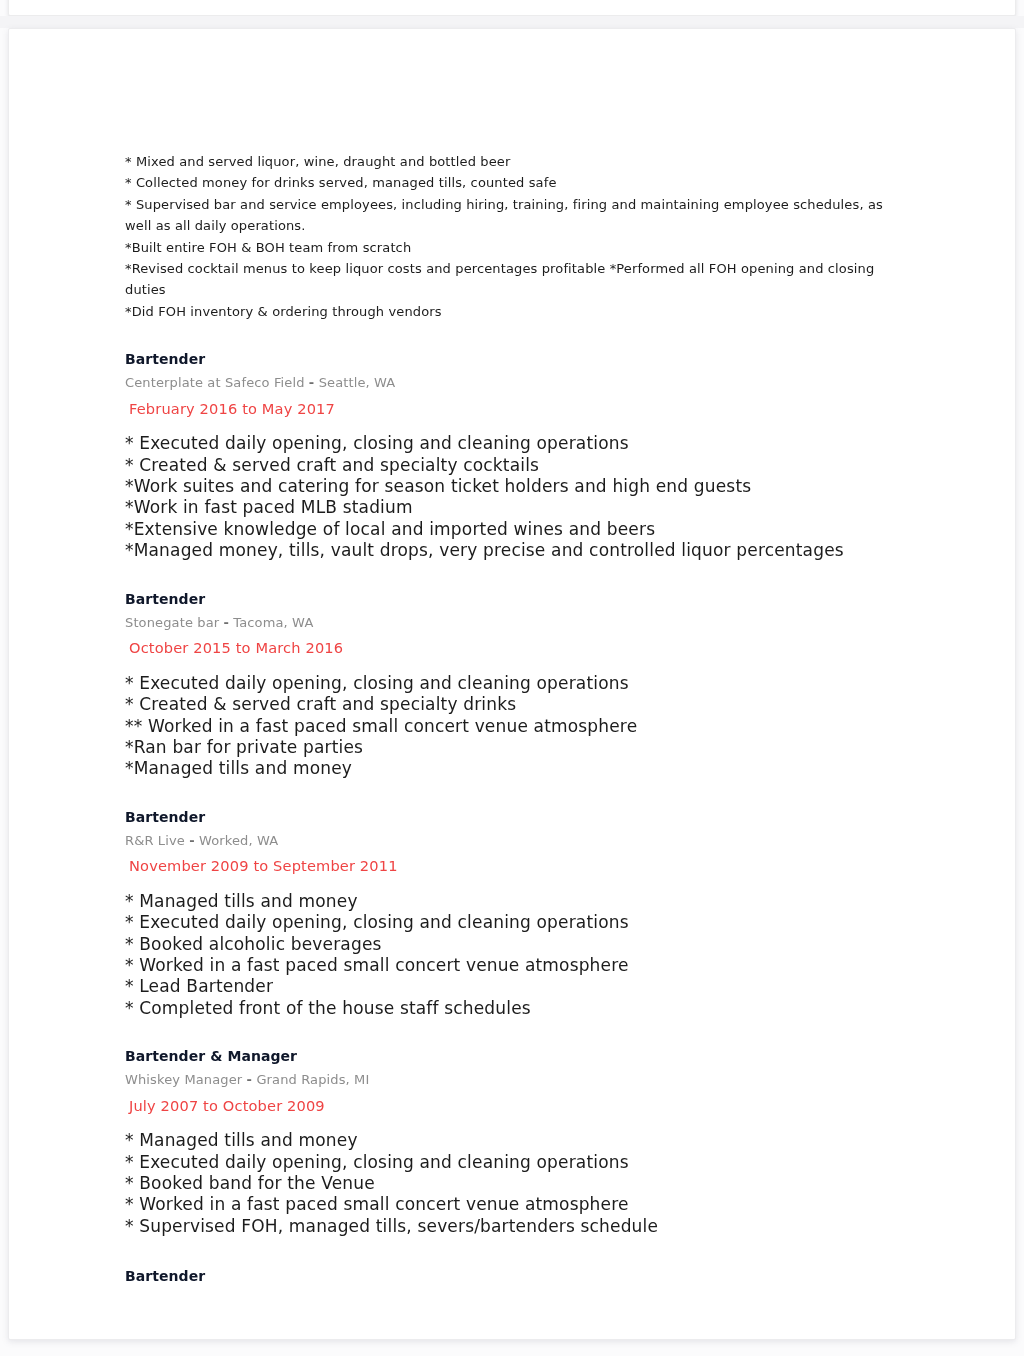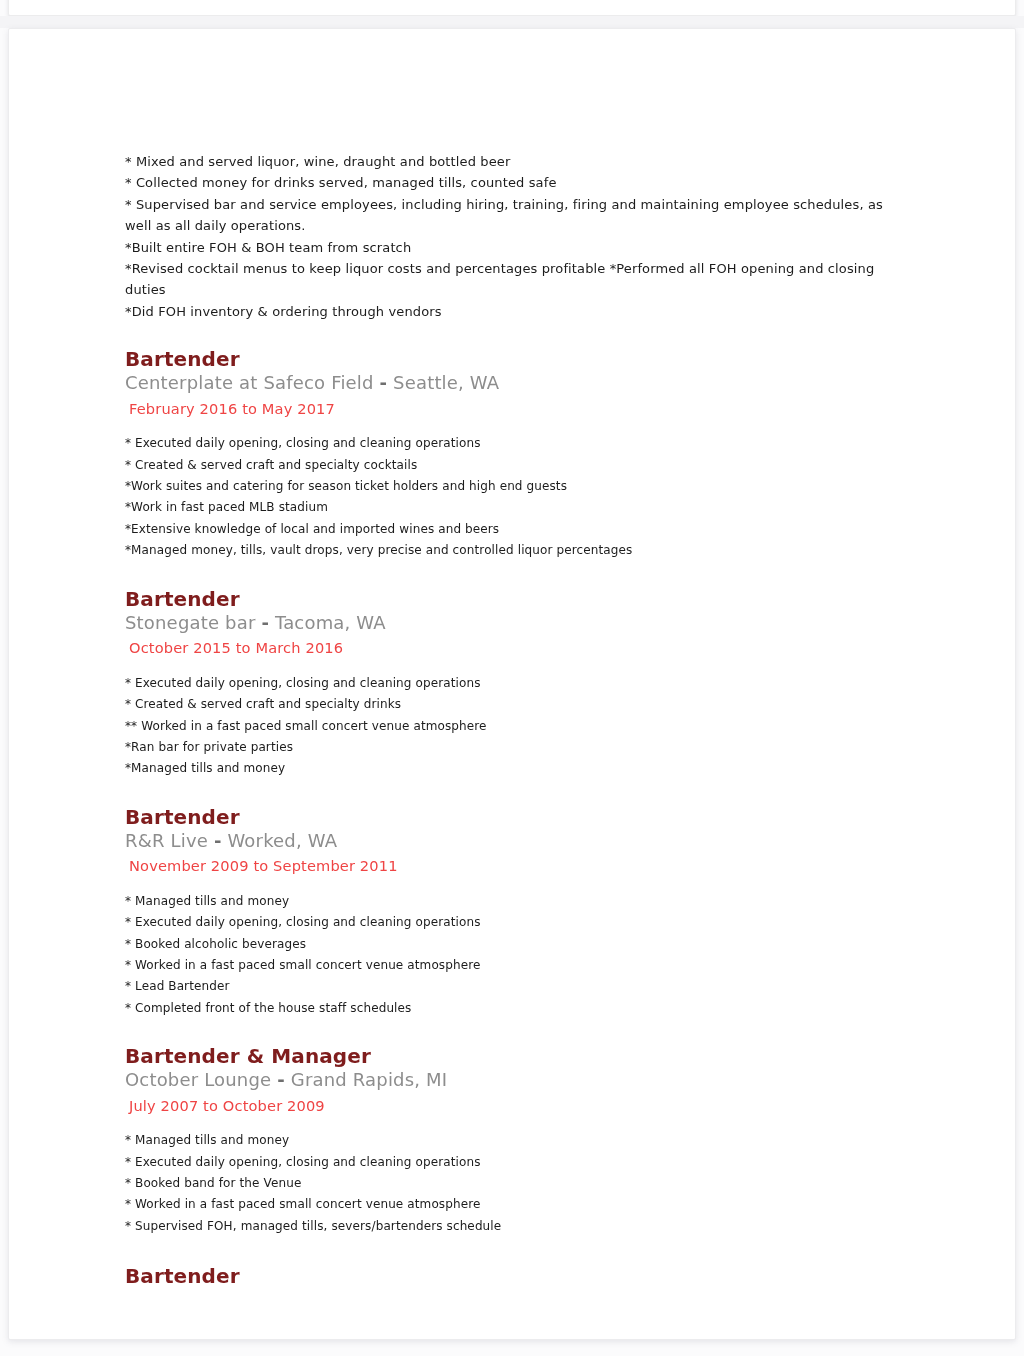--- a/index.html
+++ b/index.html
@@ -75,30 +75,30 @@
     color: #1c1c1c;
     margin: 0;
     letter-spacing: 0.01em;
   }
 
   .job {
     margin-top: 26px;
   }
 
   .job-title {
-    font-size: 20px;
+    font-size: 14px;
     font-weight: bold;
-    color: #7f1d1d;
+    color: #0f172a;
     line-height: 22px;
     margin: 0 0 2px 0;
     letter-spacing: 0.005em;
   }
 
   .job-meta {
-    font-size: 18px;
+    font-size: 13px;
     line-height: 21.5px;
     color: #8d8d8d;
     margin: 0;
     letter-spacing: 0.01em;
   }
 
   .job-meta .sep {
     color: #6f6f6f;
     font-weight: bold;
   }
@@ -106,21 +106,21 @@
   .job-dates {
     font-size: 14.6px;
     line-height: 21.5px;
     color: #ef4444;
     margin: 4px;
     letter-spacing: 0.01em;
   }
 
   .job-bullets {
     margin: 14px 0 0 0;
-    font-size: 12px;
+    font-size: 17px;
     line-height: 21.4px;
     color: #1c1c1c;
     letter-spacing: 0.01em;
   }
 
   .bullet-line {
     margin: 0;
   }
 
   .trailing-heading {
@@ -181,21 +181,21 @@
               <p class="bullet-line">* Managed tills and money</p>
               <p class="bullet-line">* Executed daily opening, closing and cleaning operations</p>
               <p class="bullet-line">* Booked alcoholic beverages</p>
               <p class="bullet-line">* Worked in a fast paced small concert venue atmosphere</p>
               <p class="bullet-line">* Lead Bartender</p>
               <p class="bullet-line">* Completed front of the house staff schedules</p>
             </div>
           </div>
           <div class="job">
             <div class="job-title">Bartender &amp; Manager</div>
-            <div class="job-meta"><span>October Lounge</span> <span class="sep">-</span> <span>Grand Rapids, MI</span></div>
+            <div class="job-meta"><span>Whiskey Manager</span> <span class="sep">-</span> <span>Grand Rapids, MI</span></div>
             <div class="job-dates">July 2007 to October 2009</div>
             <div class="job-bullets">
               <p class="bullet-line">* Managed tills and money</p>
               <p class="bullet-line">* Executed daily opening, closing and cleaning operations</p>
               <p class="bullet-line">* Booked band for the Venue</p>
               <p class="bullet-line">* Worked in a fast paced small concert venue atmosphere</p>
               <p class="bullet-line">* Supervised FOH, managed tills, severs/bartenders schedule</p>
             </div>
           </div>
         </div>

